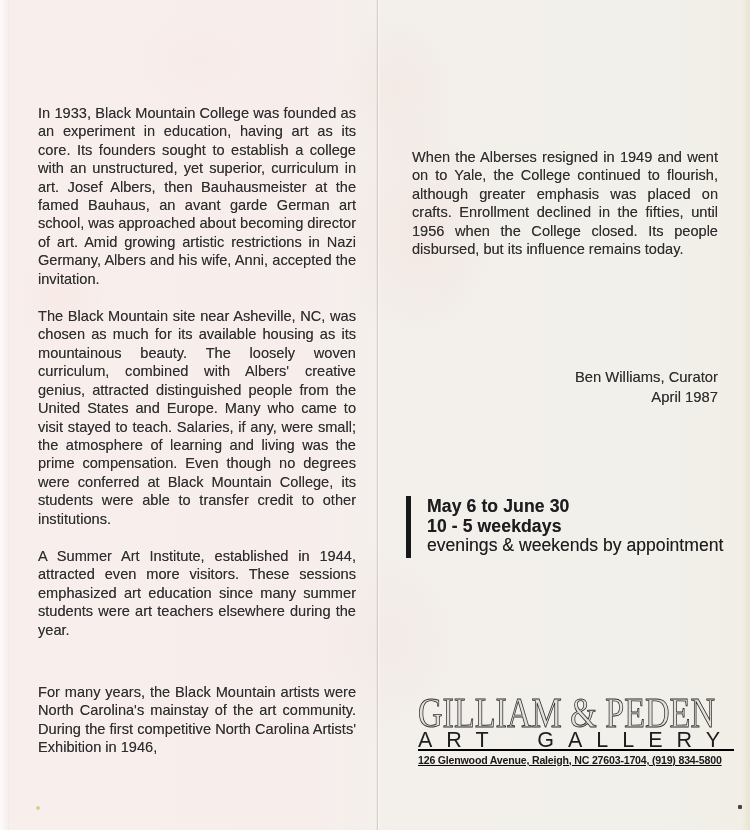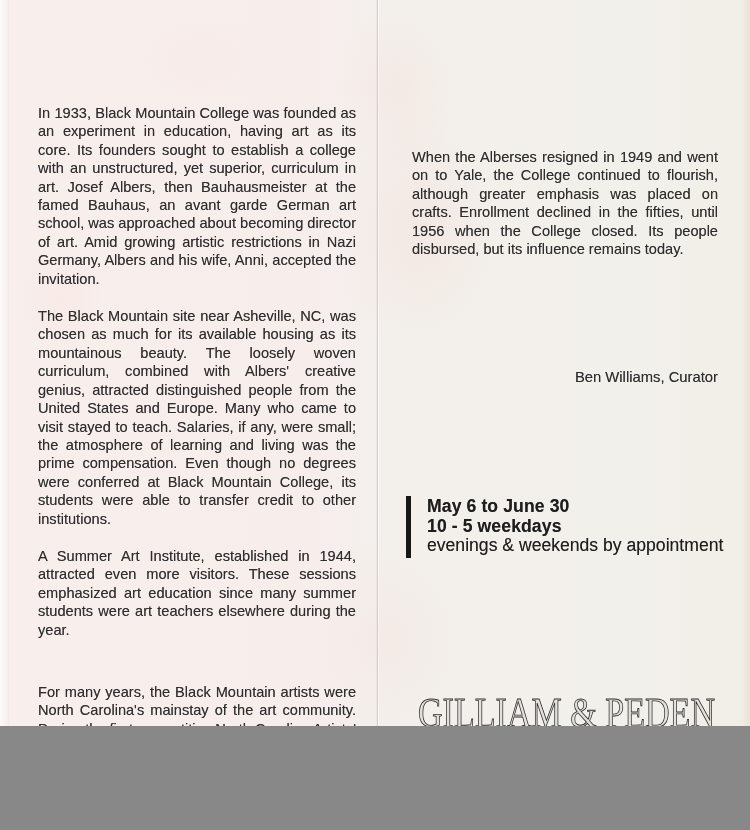--- a/index.html
+++ b/index.html
@@ -1,19 +1,19 @@
 <!DOCTYPE html>
 <html><head>
 <meta charset="utf-8">
 <style>
   html, body { margin: 0; padding: 0; background: #888; }
   .page {
     position: relative;
     width: 750px;
-    height: 726px;
+    height: 830px;
     overflow: hidden;
     font-family: "Liberation Sans", sans-serif;
     background:
       radial-gradient(120px 170px at 420px 230px, rgba(243,198,192,0.20), rgba(243,198,192,0) 70%),
       radial-gradient(90px 120px at 398px 90px, rgba(243,198,192,0.16), rgba(243,198,192,0) 70%),
       radial-gradient(80px 100px at 60px 300px, rgba(245,205,198,0.14), rgba(245,205,198,0) 70%),
       radial-gradient(110px 150px at 392px 640px, rgba(243,198,192,0.13), rgba(243,198,192,0) 70%),
       radial-gradient(140px 90px at 200px 60px, rgba(246,210,205,0.10), rgba(246,210,205,0) 70%),
       linear-gradient(90deg, #f8efed 0%, #f7eeec 42%, #f3f0ec 52%, #f2f0eb 88%, #f1eee6 100%);
   }
@@ -101,20 +101,21 @@
     <p>A Summer Art Institute, established in 1944, attracted even more visitors. These sessions emphasized art education since many summer students were art teachers elsewhere during the year.</p>
     <p>For many years, the Black Mountain artists were North Carolina's mainstay of the art community. During the first competitive North Carolina Artists' Exhibition in 1946,</p>
   </div>
 
   <div class="col col-right">
     <p>When the Alberses resigned in 1949 and went on to Yale, the College continued to flourish, although greater emphasis was placed on crafts. Enrollment declined in the fifties, until 1956 when the College closed. Its people disbursed, but its influence remains today.</p>
   </div>
 
   <div class="signature">
     <div>Ben Williams, Curator</div>
+    <div>April 1987</div>
   </div>
 
   <div class="hours">
     <div class="bold">May 6 to June 30</div>
     <div class="bold">10 - 5 weekdays</div>
     <div>evenings &amp; weekends by appointment</div>
   </div>
 
   <div class="footer">
     <svg class="logo-name-svg" width="300" height="37" viewBox="0 0 300 37">

